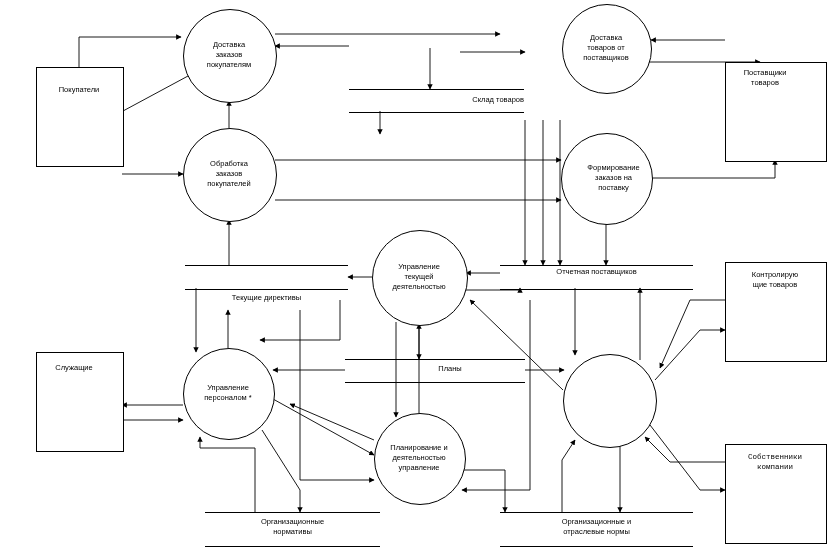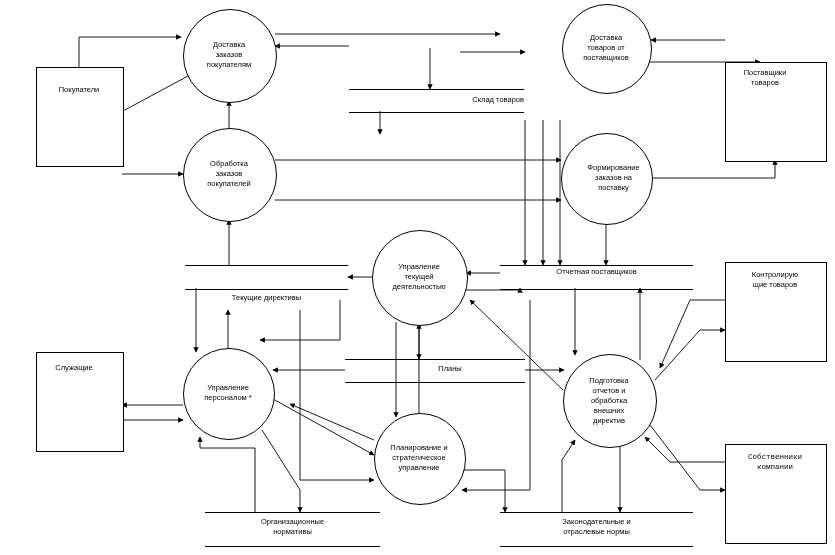--- a/index.html
+++ b/index.html
@@ -165,48 +165,43 @@
   <div class="node-label circle-label" style="left:372px;top:262px;width:94px;">Управление
 текущей
 деятельностью</div>
 
   <div style="position:absolute;left:183px;top:348px;width:90px;height:90px;border:1px solid #000;border-radius:50%;background:#fff;"></div>
   <div class="node-label circle-label" style="left:183px;top:383px;width:90px;">Управление
 персоналом *</div>
 
   <div style="position:absolute;left:374px;top:413px;width:90px;height:90px;border:1px solid #000;border-radius:50%;background:#fff;"></div>
   <div class="node-label circle-label" style="left:374px;top:443px;width:90px;">Планирование и
-стратегическое
+деятельностью
 управление</div>
 
   <div style="position:absolute;left:563px;top:354px;width:92px;height:92px;border:1px solid #000;border-radius:50%;background:#fff;"></div>
-  <div class="node-label circle-label" style="left:563px;top:376px;width:92px;">Подготовка
-отчетов и
-обработка
-внешних
-директив</div>
 
   <div style="position:absolute;left:349px;top:89px;width:175px;height:22px;border-top:1px solid #000;border-bottom:1px solid #000;"></div>
   <div class="node-label store-label" style="left:349px;top:95px;width:175px;text-align:right;">Склад товаров</div>
 
   <div style="position:absolute;left:185px;top:265px;width:163px;height:23px;border-top:1px solid #000;border-bottom:1px solid #000;"></div>
   <div class="node-label store-label" style="left:185px;top:267px;width:163px;margin-top:26px;">Текущие директивы</div>
 
   <div style="position:absolute;left:500px;top:265px;width:193px;height:23px;border-top:1px solid #000;border-bottom:1px solid #000;"></div>
   <div class="node-label store-label" style="left:500px;top:267px;width:193px;">Отчетная поставщиков</div>
 
   <div style="position:absolute;left:345px;top:359px;width:180px;height:22px;border-top:1px solid #000;border-bottom:1px solid #000;"></div>
   <div class="node-label store-label" style="left:360px;top:364px;width:180px;">Планы</div>
 
   <div style="position:absolute;left:205px;top:512px;width:175px;height:33px;border-top:1px solid #000;border-bottom:1px solid #000;"></div>
   <div class="node-label store-label" style="left:205px;top:517px;width:175px;">Организационные
 нормативы</div>
 
   <div style="position:absolute;left:500px;top:512px;width:193px;height:33px;border-top:1px solid #000;border-bottom:1px solid #000;"></div>
-  <div class="node-label store-label" style="left:500px;top:517px;width:193px;">Законодательные и
+  <div class="node-label store-label" style="left:500px;top:517px;width:193px;">Организационные и
 отраслевые нормы</div>
 
   <div style="position:absolute;left:36px;top:67px;width:86px;height:98px;border:1px solid #000;background:#fff;"></div>
   <div class="node-label ext-label" style="left:36px;top:85px;width:86px;">Покупатели</div>
 
   <div style="position:absolute;left:725px;top:62px;width:100px;height:98px;border:1px solid #000;background:#fff;"></div>
   <div class="node-label ext-label" style="left:725px;top:68px;width:80px;text-align:center;">Поставщики
 товаров</div>
 
   <div style="position:absolute;left:36px;top:352px;width:86px;height:98px;border:1px solid #000;background:#fff;"></div>

